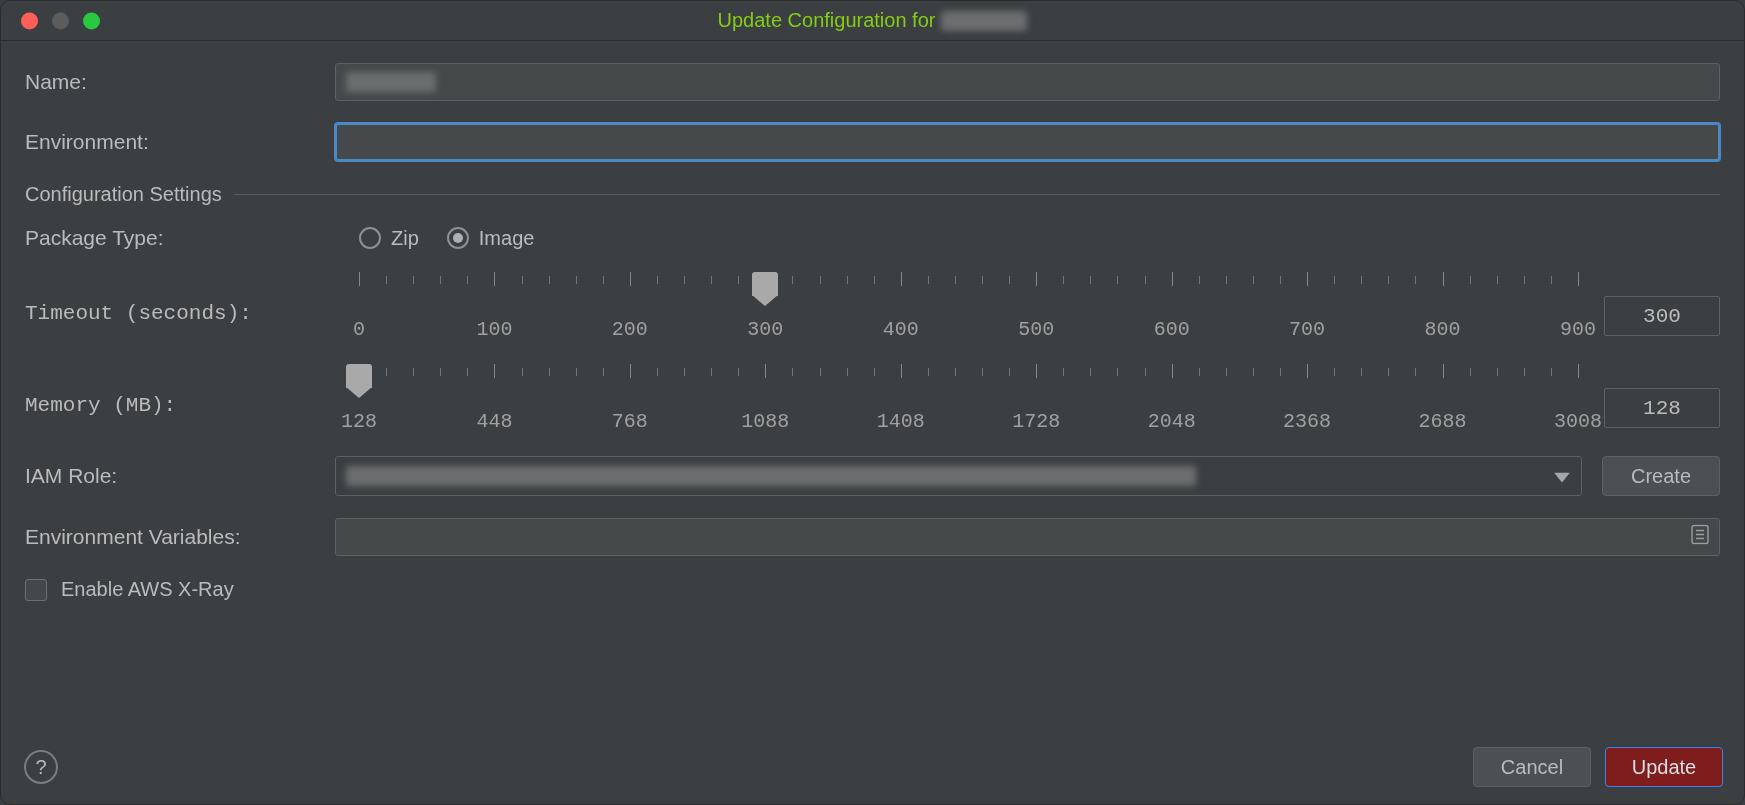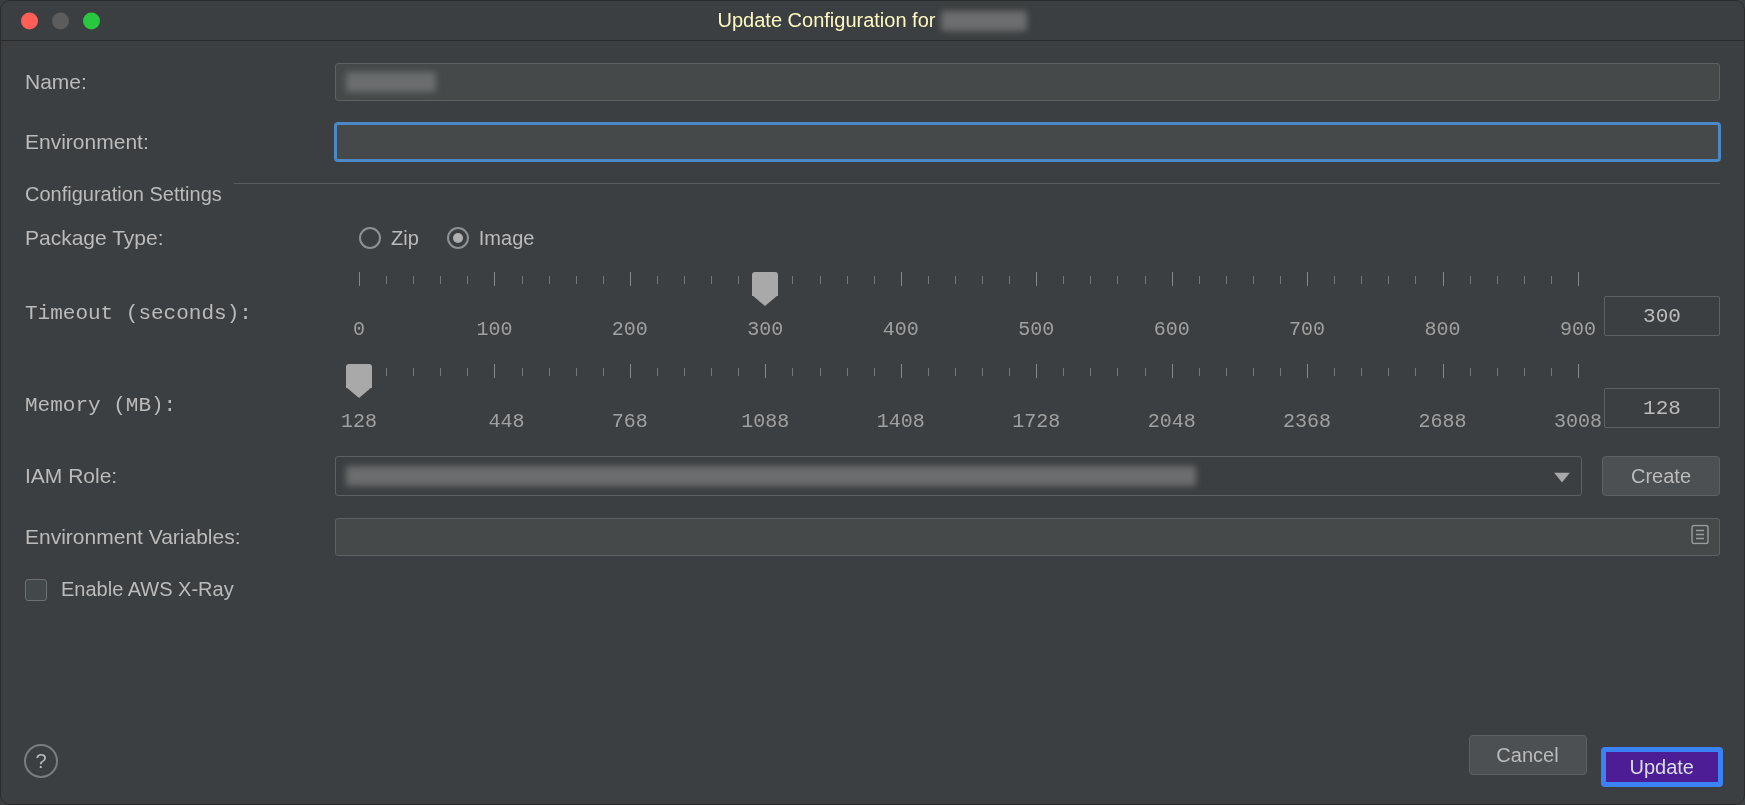--- a/index.html
+++ b/index.html
@@ -33,21 +33,21 @@
   width: 17px;
   height: 17px;
   border-radius: 50%;
 }
 .tl.red { background: #ff5f57; }
 .tl.amber { background: #5c5c5c; }
 .tl.green { background: #28c840; }
 .title {
   margin: 0 auto;
   font-size: 20px;
-  color: #fef9c3;
+  color: #84cc16;
   display: flex;
   align-items: center;
   gap: 6px;
 }
 .smudge {
   display: inline-block;
   background: #6b6d6e;
   filter: blur(3px);
   border-radius: 3px;
 }
@@ -76,20 +76,21 @@
   outline: none;
   display: flex;
   align-items: center;
 }
 .field.focus {
   border: 2px solid #4a88c7;
   box-shadow: 0 0 0 1px #4a88c7;
 }
 .section-header {
   display: flex;
+  align-items: center;
   margin-top: 10px;
   margin-bottom: 20px;
   gap: 12px;
 }
 .section-header .hline {
   flex: 1;
   height: 1px;
   background: #5a5d5f;
 }
 .radio-group {
@@ -225,24 +226,23 @@
   border: 1px solid #5c6164;
   border-radius: 4px;
   color: #bbbbbb;
   font-size: 20px;
   cursor: pointer;
   display: inline-flex;
   align-items: center;
   justify-content: center;
 }
 .btn.primary {
-  background: #4c1d95;
-  border: 5px solid #3b82f6;
+  background: #7f1d1d;
+  border: 1px solid #3b82f6;
   color: #d8dee4;
-  margin-top: 12px;
 }
 .checkbox-row {
   display: flex;
   align-items: center;
   gap: 14px;
   margin-top: 18px;
 }
 .checkbox-box {
   width: 22px;
   height: 22px;
@@ -395,21 +395,21 @@
     <div class="row-label" style="width:334px">Memory (MB):</div>
     <div class="slider-wrap">
       <div class="slider-track" id="memory-track">
           <div class="tick major" style="left: 0%;"></div>
           <div class="tick-label" style="left: 0%;">128</div>
           <div class="tick minor" style="left: 2.22222%;"></div>
           <div class="tick minor" style="left: 4.44444%;"></div>
           <div class="tick minor" style="left: 6.66667%;"></div>
           <div class="tick minor" style="left: 8.88889%;"></div>
           <div class="tick major" style="left: 11.1111%;"></div>
-          <div class="tick-label" style="left: 11.1111%; margin-left: 12px;">448</div>
+          <div class="tick-label" style="left: 11.1111%;">448</div>
           <div class="tick minor" style="left: 13.3333%;"></div>
           <div class="tick minor" style="left: 15.5556%;"></div>
           <div class="tick minor" style="left: 17.7778%;"></div>
           <div class="tick minor" style="left: 20%;"></div>
           <div class="tick major" style="left: 22.2222%;"></div>
           <div class="tick-label" style="left: 22.2222%; text-align: center;">768</div>
           <div class="tick minor" style="left: 24.4444%;"></div>
           <div class="tick minor" style="left: 26.6667%;"></div>
           <div class="tick minor" style="left: 28.8889%;"></div>
           <div class="tick minor" style="left: 31.1111%;"></div>

